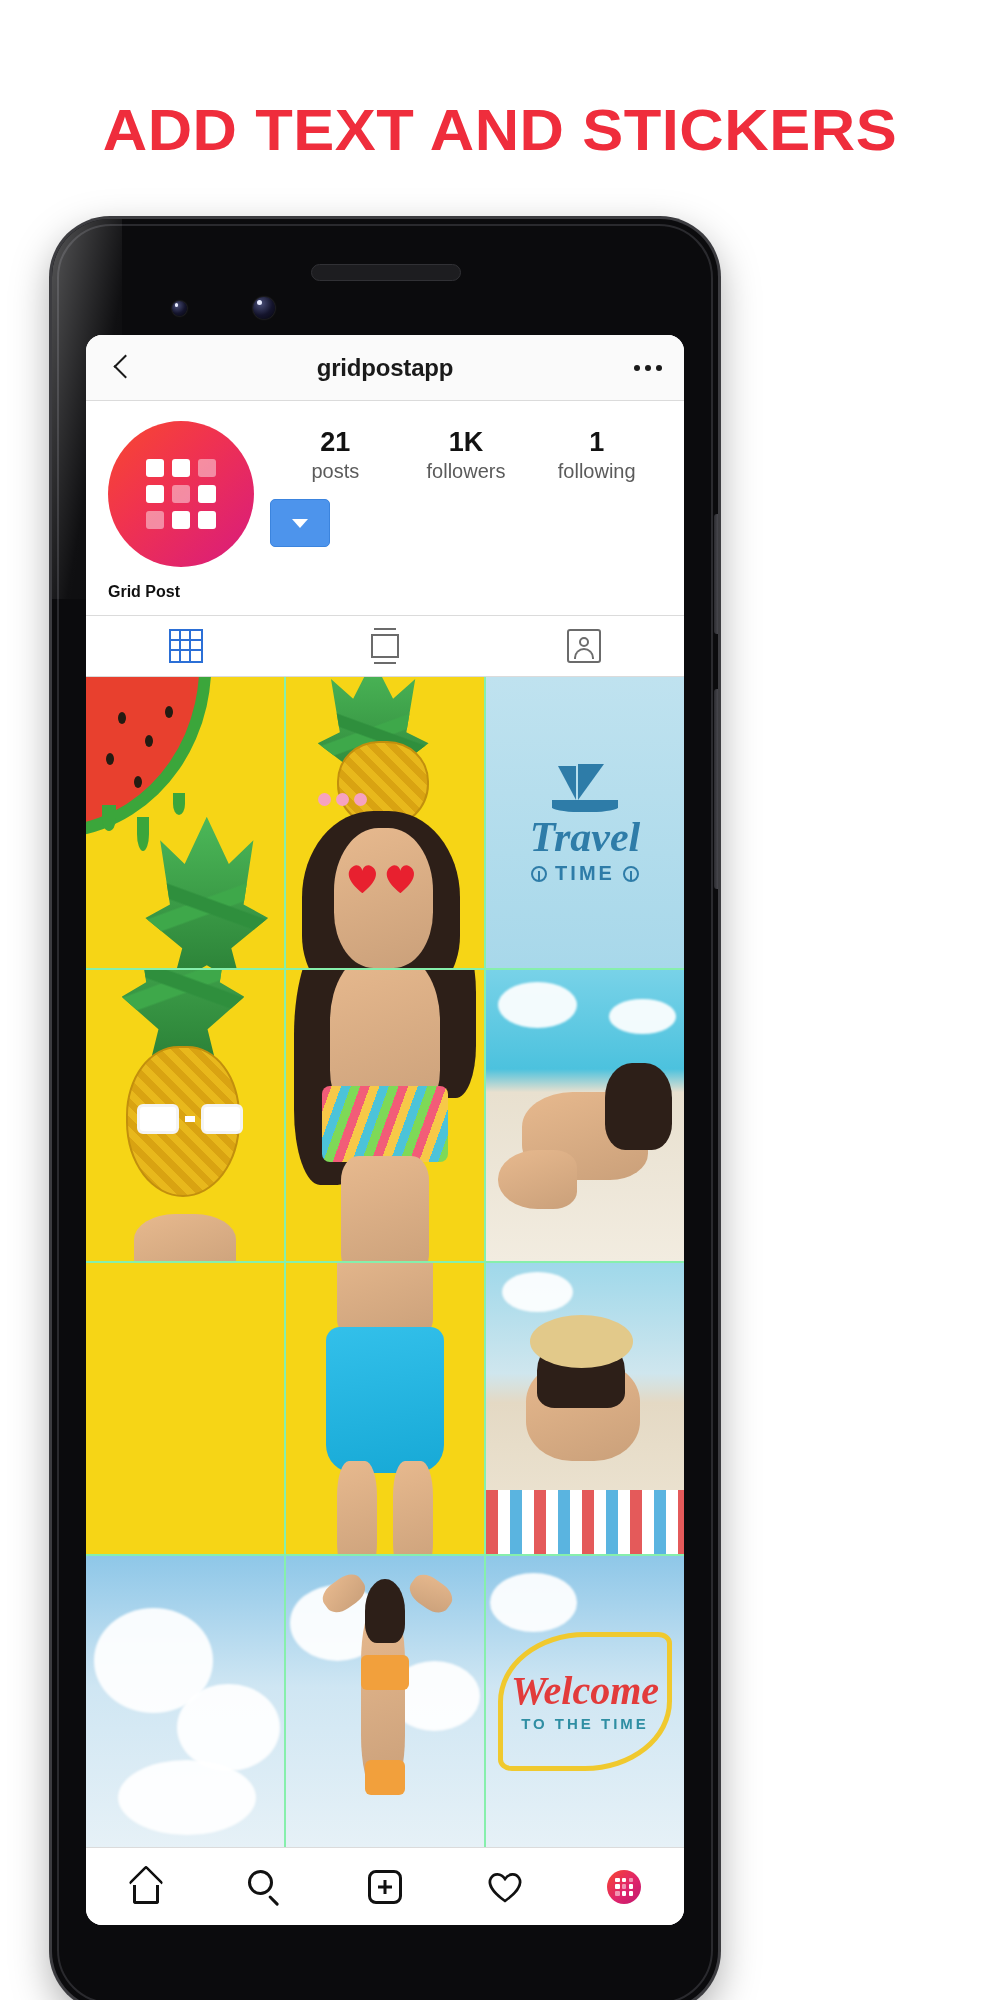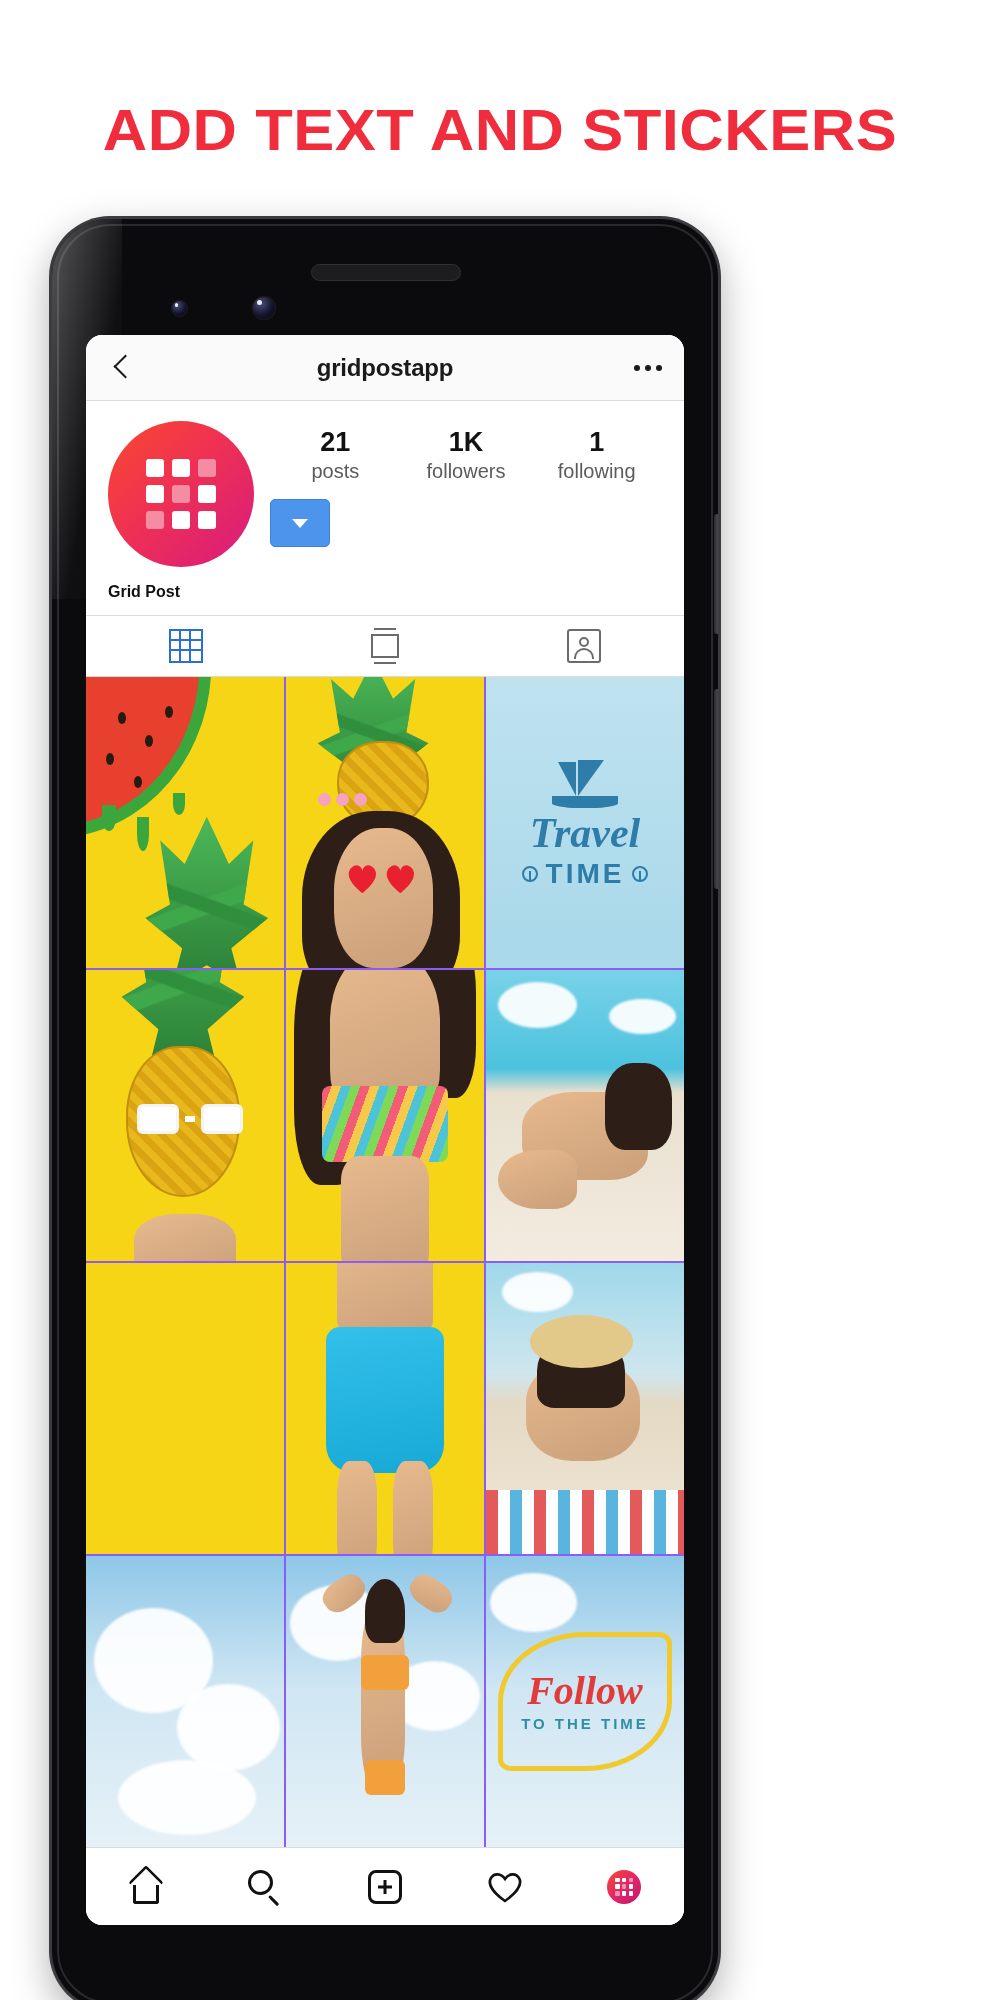--- a/index.html
+++ b/index.html
@@ -196,21 +196,21 @@
   .ic-tagged .head { position:absolute; left:50%; top:6px; transform:translateX(-50%); width:10px; height:10px; border:2px solid #6b6b6b; border-radius:50%; }
   .ic-tagged .body { position:absolute; left:50%; bottom:2px; transform:translateX(-50%); width:20px; height:11px; border:2px solid #6b6b6b; border-bottom:0; border-radius:10px 10px 0 0; }
 
   
   .grid {
     flex: 1 1 auto;
     display: grid;
     grid-template-columns: repeat(3, 1fr);
     grid-template-rows: repeat(4, 1fr);
     gap: 2px;
-    background: #8b5cf6;
+    background: #86efac;
     overflow: hidden;
   }
   .cell { position: relative; overflow: hidden; }
 
   
   .bg-yellow { background: #f6d516; }
   .bg-sky { background: linear-gradient(180deg,#bfe2ef 0%, #a8d8ea 100%); }
 
   
   .watermelon {
@@ -258,21 +258,21 @@
   .sailboat .sail1 { position:absolute; left:30px; bottom:12px; width:0; height:0; border-left:26px solid #2e7ca8; border-bottom:36px solid transparent; }
   .sailboat .sail2 { position:absolute; left:10px; bottom:12px; width:0; height:0; border-right:18px solid #2e7ca8; border-bottom:34px solid transparent; }
   .sailboat .hull { position:absolute; left:4px; bottom:0; width:66px; height:12px; background:#2e7ca8; border-radius: 0 0 40% 40%; }
   .travel-script {
     font-family: "Liberation Serif", serif;
     font-style: italic; font-weight: bold;
     font-size: 42px; color: #2e7ca8;
     line-height: 1;
   }
   .travel-time-row { display:flex; align-items:center; gap:8px; }
-  .travel-time-row .word { font-size: 28px; font-weight: bold; letter-spacing: 3px; color:#2e7ca8; }
+  .travel-time-row .word { font-size: 20px; font-weight: bold; letter-spacing: 3px; color:#2e7ca8; }
   .anchor { width:16px; height:16px; border:2px solid #2e7ca8; border-radius:50%; position:relative; }
   .anchor::after{ content:""; position:absolute; left:50%; top:3px; transform:translateX(-50%); width:2px; height:10px; background:#2e7ca8; }
 
   
   .beach-a { background: linear-gradient(180deg,#78d2e8 0%, #4cc2de 34%, #e8e0cf 42%, #f2ece0 100%); }
   .beach-b { background: linear-gradient(180deg,#9fd8ea 0%, #cfe6ee 38%, #e4d9c4 48%, #efe7d6 100%); }
   .sky-cloud { background: linear-gradient(180deg,#8ec7e8 0%, #cfe6f3 45%, #e6f1f7 100%); }
 
   .figure-skin { position:absolute; background: linear-gradient(160deg,#e7b98e,#caa07a); border-radius: 40%; }
   .hair-dark { position:absolute; background: #2d1f18; border-radius: 45% 45% 35% 35%; }
@@ -537,21 +537,21 @@
         <div class="hair-dark" style="left:40%;top:8%;width:20%;height:22%;border-radius:50% 50% 30% 30%;"></div>
         <div style="position:absolute;left:38%;top:34%;width:24%;height:12%;background:#f2a03c;border-radius:6px;"></div>
         <div style="position:absolute;left:40%;top:70%;width:20%;height:12%;background:#f2a03c;border-radius:6px;"></div>
         <div class="figure-skin" style="left:18%;top:8%;width:22%;height:10%;border-radius:40%;transform:rotate(-35deg);"></div>
         <div class="figure-skin" style="right:16%;top:8%;width:22%;height:10%;border-radius:40%;transform:rotate(35deg);"></div>
       </div>
 
       <div class="cell sky-cloud">
         <div class="cloud" style="left:2%;top:6%;width:44%;height:20%;"></div>
         <div class="surfboard">
-          <div class="welcome-script">Follow</div>
+          <div class="welcome-script">Welcome</div>
           <div class="welcome-sub">TO THE TIME</div>
         </div>
       </div>
 
     </div>
 
     <div class="bottomnav">
       <div class="nav-item">
         <div class="ic-home">
           <span class="roof"></span>

